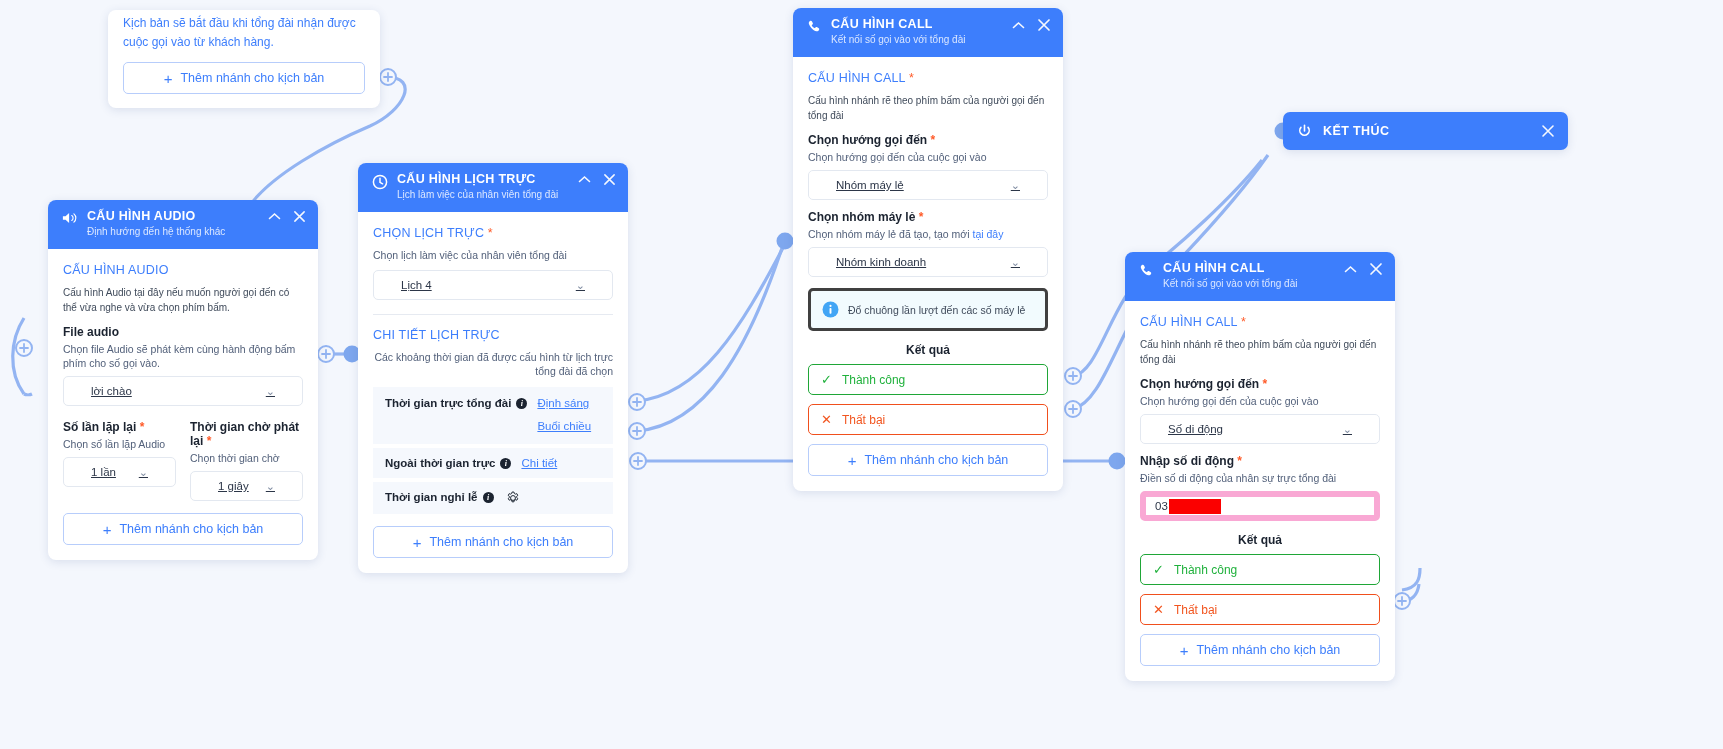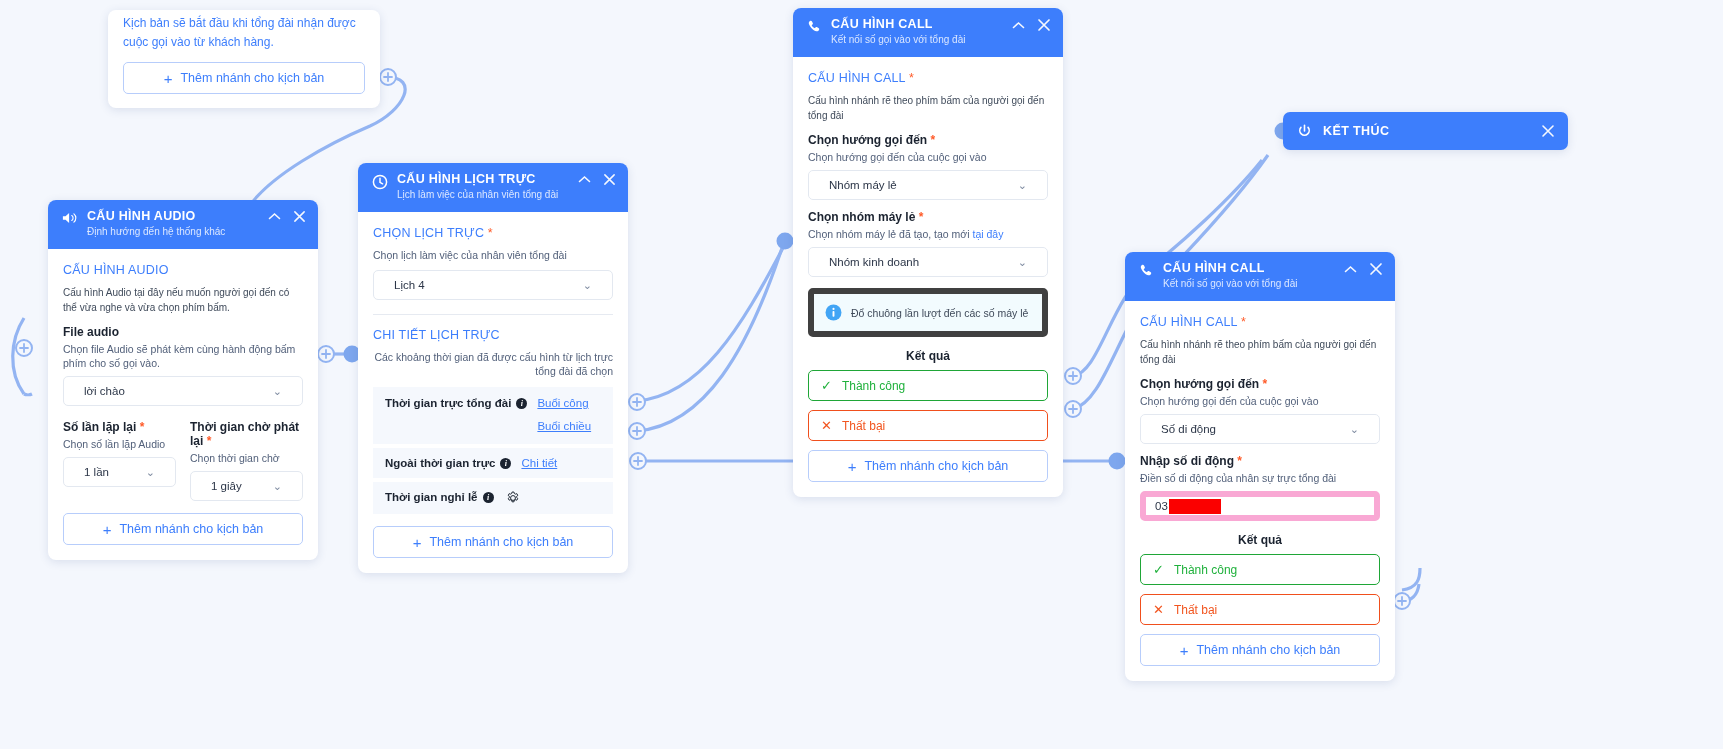--- a/index.html
+++ b/index.html
@@ -92,25 +92,26 @@
     margin-bottom: 6px;
   }
   .link { color: #3d7efc; text-decoration: none; }
   .select {
     height: 30px;
     border: 1px solid #e3e8f0;
     border-radius: 5px;
     background: #fff;
     display: flex;
     align-items: center;
-    padding: 0 20px;
+    padding: 0 27px;
     font-size: 11.5px;
     color: #2c3648;
     justify-content: space-between;
     cursor: pointer;
+    text-decoration: underline;
   }
   .select .chev { color: #7d8aa0; font-size: 11px; line-height: 1; }
   .textinput {
     height: 30px;
     border: 6px solid #f9a8d4;
     border-radius: 5px;
     background: #fff;
     display: flex;
     align-items: center;
     padding: 0 9px;
@@ -136,21 +137,21 @@
     justify-content: center;
     gap: 8px;
     background: #fff;
     cursor: pointer;
   }
   .addbranch .plus { font-size: 15px; line-height: 1; }
   .two-col { display: flex; gap: 14px; }
   .two-col > div { flex: 1 1 0; min-width: 0; }
   .infobox {
     margin-top: 11px;
-    border: 6px solid #404040;
+    border: 3px solid #404040;
     background: #f2fbfe;
     border-radius: 5px;
     padding: 10px 11px;
     display: flex;
     align-items: center;
     gap: 9px;
     font-size: 10.5px;
     color: #3f4a5a;
   }
   .result-label { font-size: 12px; font-weight: bold; color: #1b2330; margin: 12px 0 7px 0; text-align: center; }
@@ -379,21 +380,21 @@
       <div class="divider"></div>
       <div class="sect-title">CHI TIẾT LỊCH TRỰC</div>
       <div class="fld-hint" style="margin-bottom:9px;text-align:right;">Các khoảng thời gian đã được cấu hình từ lịch trực tổng đài đã chọn</div>
 
       <div class="sched-row" style="padding:10px 12px 12px;">
         <span class="rlabel">
           <span>Thời gian trực tổng đài</span>
           <span class="iinfo">i</span>
         </span>
         <span class="sched-links">
-          <a class="rlink">Buổi công</a>
+          <a class="rlink">Định sáng</a>
           <a class="rlink">Buổi chiều</a>
         </span>
       </div>
       <div class="sched-row">
         <span class="rlabel">
           <span>Ngoài thời gian trực</span>
           <span class="iinfo">i</span>
         </span>
         <a class="rlink">Chi tiết</a>
       </div>

